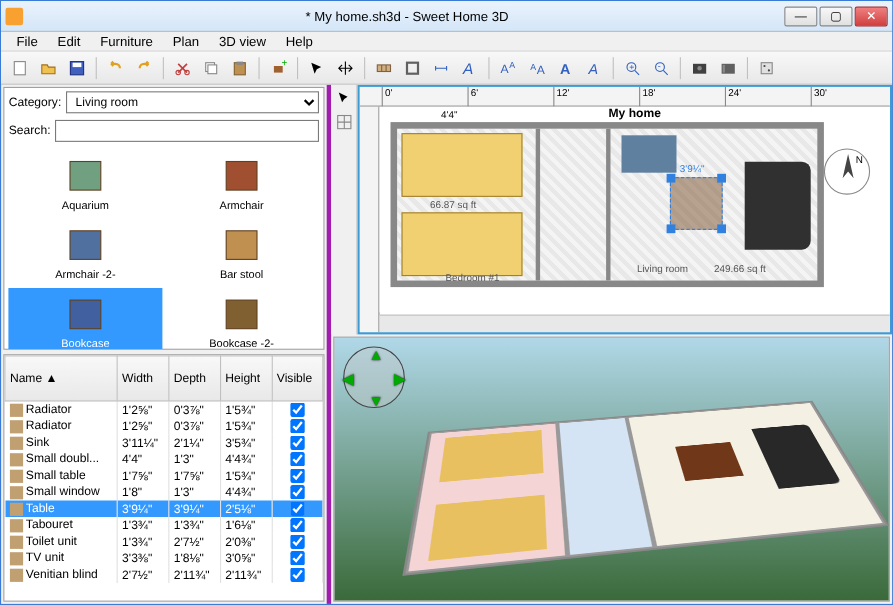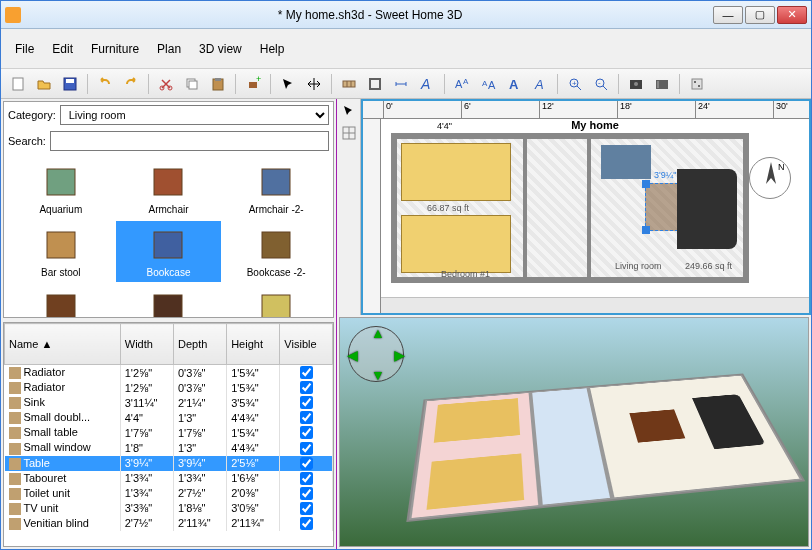--- a/index.html
+++ b/index.html
@@ -4,34 +4,34 @@
 <style>
 * { box-sizing: border-box; margin: 0; padding: 0; }
 body { font-family: "Segoe UI", Tahoma, sans-serif; font-size: 11px; background: #fff; width: 812px; height: 550px; overflow: hidden; }
 .window { width: 812px; height: 550px; border: 1px solid #3a7bd5; background: #f0f0f0; display: flex; flex-direction: column; }
 .titlebar { height: 28px; background: linear-gradient(#eaf3fc, #d4e6f8); display: flex; align-items: center; padding: 0 4px; border-bottom: 1px solid #a0b8d0; }
 .titlebar-icon { width: 16px; height: 16px; margin-right: 6px; background: #f8a030; border-radius: 2px; }
 .titlebar-title { flex: 1; font-size: 12px; color: #000; text-align: center; }
 .win-btns { display: flex; gap: 2px; }
 .win-btn { width: 30px; height: 18px; border: 1px solid #888; border-radius: 2px; display: flex; align-items: center; justify-content: center; font-size: 11px; background: linear-gradient(#f8f8f8,#e0e0e0); cursor: pointer; }
 .win-close { background: linear-gradient(#f08080,#d04040); color: #fff; border-color: #a03030; }
-.menubar { height: 40px; background: #f0f0f0; display: flex; align-items: center; padding: 0 6px; gap: 2px; font-size: 12px; border-bottom: 1px solid #d0d0d0; }
+.menubar { height: 18px; background: #f0f0f0; display: flex; align-items: center; padding: 0 6px; gap: 2px; font-size: 12px; border-bottom: 1px solid #d0d0d0; }
 .menu-item { padding: 2px 8px; cursor: pointer; }
 .toolbar { height: 30px; background: linear-gradient(#f8f8f8,#e8e8e8); display: flex; align-items: center; padding: 0 6px; gap: 4px; border-bottom: 1px solid #c0c0c0; }
 .tb-btn { width: 22px; height: 22px; display: flex; align-items: center; justify-content: center; border-radius: 2px; cursor: pointer; }
 .tb-sep { width: 1px; height: 20px; background: #c0c0c0; margin: 0 2px; }
 .content { flex: 1; display: flex; overflow: hidden; }
-.left-col { width: 336px; display: flex; flex-direction: column; border-right: 1px solid #a21caf; justify-content: center; }
+.left-col { width: 300px; display: flex; flex-direction: column; border-right: 4px solid #a21caf; justify-content: center; }
 .right-col { flex: 1; display: flex; flex-direction: column; }
 .catalog { flex: 1; background: #fff; border: 1px solid #a0a0a0; margin: 2px; display: flex; flex-direction: column; overflow: hidden; }
 .cat-row { display: flex; align-items: center; padding: 3px 4px; gap: 4px; }
 .cat-label { font-size: 11px; color: #000; }
 .cat-select { flex: 1; height: 20px; border: 1px solid #7a7a7a; font-size: 11px; background: #fff; padding: 0 4px; }
 .cat-input { flex: 1; height: 20px; border: 1px solid #7a7a7a; font-size: 11px; padding: 0 4px; }
-.catalog-grid { flex: 1; overflow-y: scroll; padding: 4px; display: grid; grid-template-columns: repeat(3, 1fr); gap: 2px; }
+.catalog-grid { flex: 1; overflow-y: scroll; padding: 4px; display: grid; grid-template-columns: repeat(2, 1fr); gap: 2px; }
 .cat-item { display: flex; flex-direction: column; align-items: center; padding: 4px; cursor: pointer; }
 .cat-item.selected { background: #3399ff; color: #fff; }
 .cat-thumb { width: 50px; height: 40px; display: flex; align-items: center; justify-content: center; }
 .cat-caption { font-size: 10px; margin-top: 2px; text-align: center; }
 .furniture-table { height: 225px; background: #fff; border: 1px solid #a0a0a0; margin: 2px; overflow-y: scroll; }
 .ft { width: 100%; border-collapse: collapse; font-size: 11px; }
 .ft th { background: linear-gradient(#f8f8f8,#e8e8e8); border: 1px solid #c0c0c0; padding: 14px 4px; text-align: left; font-weight: normal; cursor: pointer; }
 .ft td { border-right: 1px solid #e0e0e0; padding: 1px 4px; white-space: nowrap; }
 .ft tr.selected td { background: #3399ff; color: #fff; }
 .ft-icon { display: inline-block; width: 12px; height: 12px; background: #c0a070; margin-right: 3px; vertical-align: middle; }

